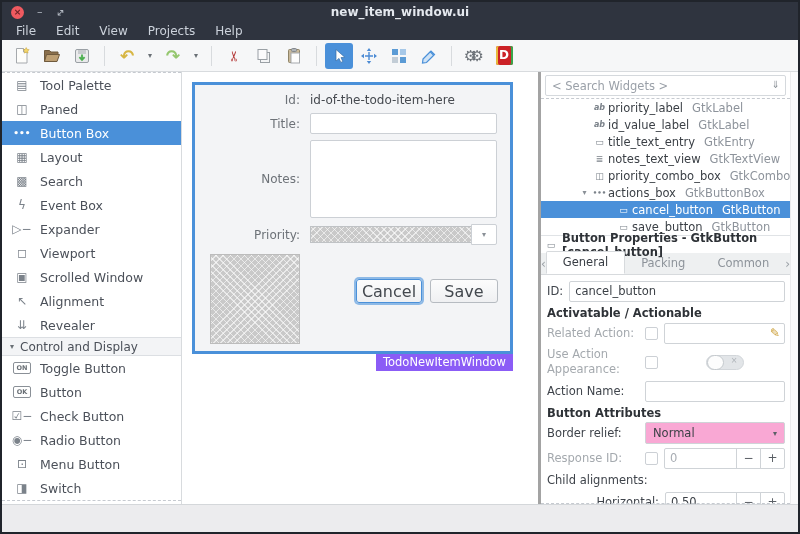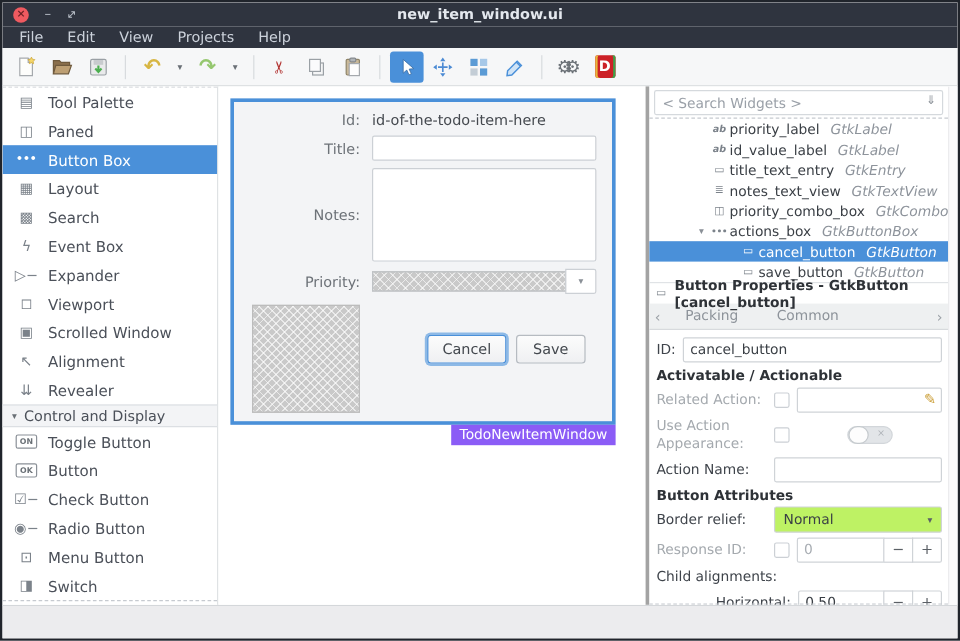--- a/index.html
+++ b/index.html
@@ -70,24 +70,24 @@
             background-image: repeating-linear-gradient(45deg, rgba(255,255,255,.6) 0 1px, transparent 1px 5px),
                               repeating-linear-gradient(-45deg, rgba(255,255,255,.6) 0 1px, transparent 1px 5px); }
   .fcombo { flex: 1; display: flex; align-items: center; }
   .fcombo .hatcharea { flex: 1; height: 17px; border: 1px solid #bfc2c5; }
   .fcombo .drop { width: 26px; height: 21px; background: #fff; border: 1px solid #ccd0d5;
                   border-radius: 0 2px 2px 0; margin-left: -1px; color: #8a9097; font-size: 8px;
                   display: flex; align-items: center; justify-content: center; }
   .fbottom { position: relative; height: 96px; margin-top: 2px; }
   .bighatch { position: absolute; left: 2px; top: 3px; width: 90px; height: 90px; border: 1px solid #bcbcbc; }
   .gbtn { position: absolute; top: 28px; height: 24px; border: 1px solid #b6bbc1; border-radius: 3px;
-          background: linear-gradient(#fcfcfc, #eff0f2); font-size: 12px; color: #43484e;
+          background: linear-gradient(#fcfcfc, #eff0f2); font-size: 16px; color: #43484e;
           display: flex; align-items: center; justify-content: center; font-family: "DejaVu Sans", sans-serif; }
   .gbtn.cancel { left: 148px; width: 66px; border-color: #4a90d9; box-shadow: 0 0 0 2px #8db9e6; }
-  .gbtn.save { left: 222px; width: 58px; }
+  .gbtn.save { left: 222px; width: 68px; }
   .wtag { position: absolute; right: -3px; bottom: -20px; background: #8b5cf6; color: #fff;
           font-size: 11.5px; padding: 1px 7px 2px; }
 
   
   .inspector { width: 260px; border-left: 3px solid #a3a3a3; background: #fff;
                position: relative; overflow: hidden; font-size: 11.5px; }
   .scrolltrack { position: absolute; right: 0; top: 0; bottom: 0; width: 8px;
                  background: #fbfbfc; border-left: 1px solid #ececee; }
   .icontent { margin-right: 8px; }
   .searchrow { position: relative; padding: 3px 4px 2px; }
@@ -100,21 +100,21 @@
   .trow { display: flex; align-items: center; height: 17px; white-space: nowrap; }
   .trow.selected { background: #4a90d9; }
   .trow.selected .tname, .trow.selected .tklass, .trow.selected .twic { color: #fff; }
   .texp { width: 13px; text-align: center; color: #8a9097; font-size: 8px; flex: none; }
   .lvl1 .texp { margin-left: 37px; }
   .lvl2 .texp { margin-left: 61px; }
   .twic { width: 17px; text-align: center; color: #7b828a; font-size: 9px; flex: none; }
   .twic.i-ab { font-style: italic; font-size: 8px; font-weight: bold; }
   .twic.i-dots { font-size: 7px; font-weight: bold; }
   .tname { color: #3a3f45; margin-right: 9px; }
-  .tklass { font-style: italic; color: #8d939b; }
+  .tklass { color: #8d939b; }
 
   .phead { display: flex; align-items: center; gap: 5px; height: 18px; padding: 0 4px;
            border-top: 1px solid #e0e3e6; font-weight: bold; font-size: 11.5px; color: #2e3237; }
   .phead .twic { width: 12px; }
   .tabbar { display: flex; align-items: flex-end; height: 22px; background: #eef0f1;
             border-bottom: 1px solid #d7dadd; }
   .tabarrow { width: 14px; color: #9aa0a6; font-size: 12px; text-align: center; align-self: center; }
   .tabarrow.right { margin-left: auto; }
   .tab { padding: 3px 16px 4px; color: #8d939a; }
   .tab.active { background: #fff; border: 1px solid #d7dadd; border-bottom-color: #fff;
@@ -132,21 +132,21 @@
   .pinput.dim { color: #a8adb3; }
   .checkbox { width: 13px; height: 13px; border: 1px solid #ccd0d5; border-radius: 2px; background: #fff; flex: none; }
   .editfield { position: relative; flex: 1; display: flex; min-width: 0; }
   .editfield .pencil { position: absolute; right: 5px; top: 3px; color: #c99a2e; font-size: 12px; }
   .switchwrap { flex: 1; display: flex; justify-content: center; align-items: center; gap: 4px; }
   .switch { width: 38px; height: 15px; border-radius: 8px; background: #e2e5e8; border: 1px solid #d2d6da;
             position: relative; }
   .knob { position: absolute; left: 0px; top: -1px; width: 17px; height: 15px; border-radius: 8px;
           background: #fdfdfd; border: 1px solid #c4c9cd; }
   .switch .x { position: absolute; right: 5px; top: 0px; font-size: 8px; color: #aeb3b8; }
-  .select { flex: 1; height: 22px; border: 1px solid #cfd3d7; border-radius: 2px; background: #bef264;
+  .select { flex: 1; height: 22px; border: 1px solid #cfd3d7; border-radius: 2px; background: #f9a8d4;
             display: flex; align-items: center; padding: 0 7px; color: #3a3f45; justify-content: center; }
   .select .sv { flex: 1; }
   .select .sc { color: #5b6066; font-size: 8px; }
   .spin { flex: 1; display: flex; min-width: 0; }
   .spin .pinput { border-radius: 2px 0 0 2px; }
   .sbtn { width: 25px; height: 21px; border: 1px solid #cfd3d7; background: #fff; margin-left: -1px;
           display: flex; align-items: center; justify-content: center; color: #5b6066; font-size: 12px; flex: none; }
   .sbtn.last { border-radius: 0 2px 2px 0; }
   .bottomcue { position: absolute; bottom: 0; left: 0; right: 8px; border-top: 1px dashed #c6cad0; }
 
@@ -463,20 +463,21 @@
 
         <div class="phead">
           <span class="twic">▭</span>
           <span>Button Properties - GtkButton [cancel_button]</span>
         </div>
 
         <div class="tabbar">
           <span class="tabarrow">‹</span>
           <span style="display:flex;align-items:flex-end;">
 
+              <span class="tab active">General</span>
 
               <span class="tab">Packing</span>
 
               <span class="tab">Common</span>
             </span>
           <span class="tabarrow right">›</span>
         </div>
 
         <div class="props">
           <div class="prow">

